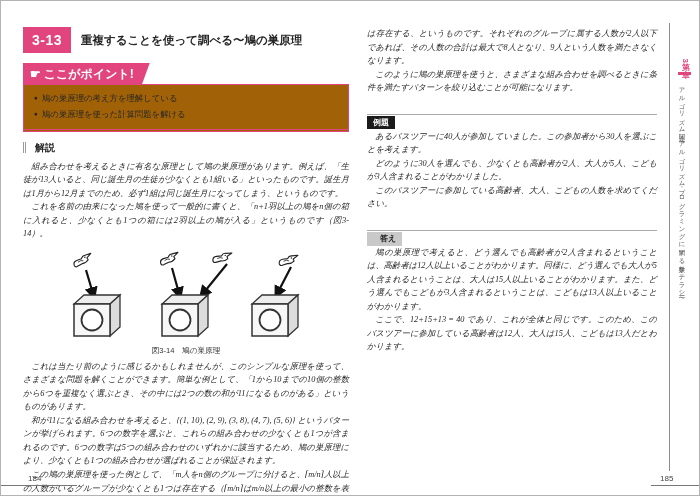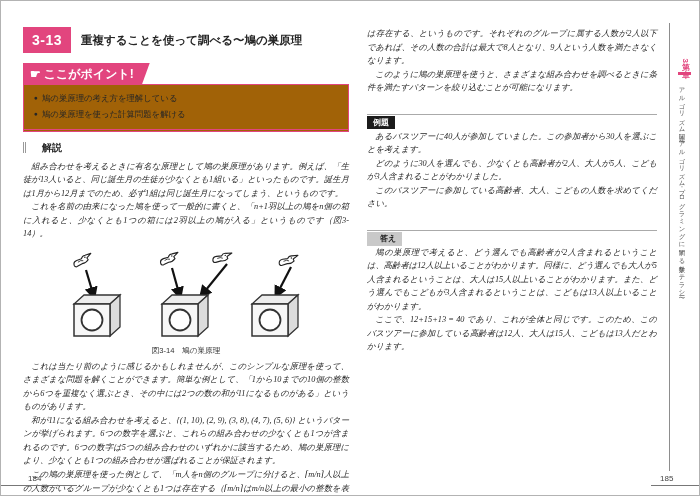--- a/index.html
+++ b/index.html
@@ -24,21 +24,21 @@
     font-weight:bold; font-size:12px; padding:2.5px 16px 2.5px 7px;
     clip-path:polygon(0 0,100% 0,calc(100% - 8px) 100%,0 100%);
   }
   .point-icon::before { content:"☛"; margin-right:3px; }
   .point-box {
     border:1px solid #e2457e; border-bottom:3px double #e2457e;
     background:#a16207; padding:6px 10px 5px;
   }
   .point-bullet { font-size:8.4px; line-height:1.95; }
   .point-bullet::before { content:"●"; font-size:6.5px; margin-right:4px; vertical-align:1px; }
-  .kaisetsu { margin-top:9px; display:flex; align-items:center; gap:16px;
+  .kaisetsu { margin-top:9px; display:flex; align-items:center; gap:9px;
     font-family:"Liberation Sans",sans-serif; font-weight:bold; font-size:10px; }
   .kaisetsu-bars { width:3px; height:11px; border-left:1px solid #9a9a9a; border-right:1px solid #9a9a9a; }
   .para { font-size:8.3px; line-height:1.63; text-align:justify; text-indent:1em; margin:0;font-style:italic; }
   .para.first { margin-top:5px; }
   .para.no-indent { text-indent:0; }
   .figure { text-align:center; margin:7px 0 4px; }
   .figure svg { display:block; margin:0 auto; }
   .figure-caption { font-size:7.6px; font-family:"Liberation Sans",sans-serif; margin-top:2px; color:#333; }
   
   .page-right { position:absolute; left:366px; top:26px; width:290px; }

